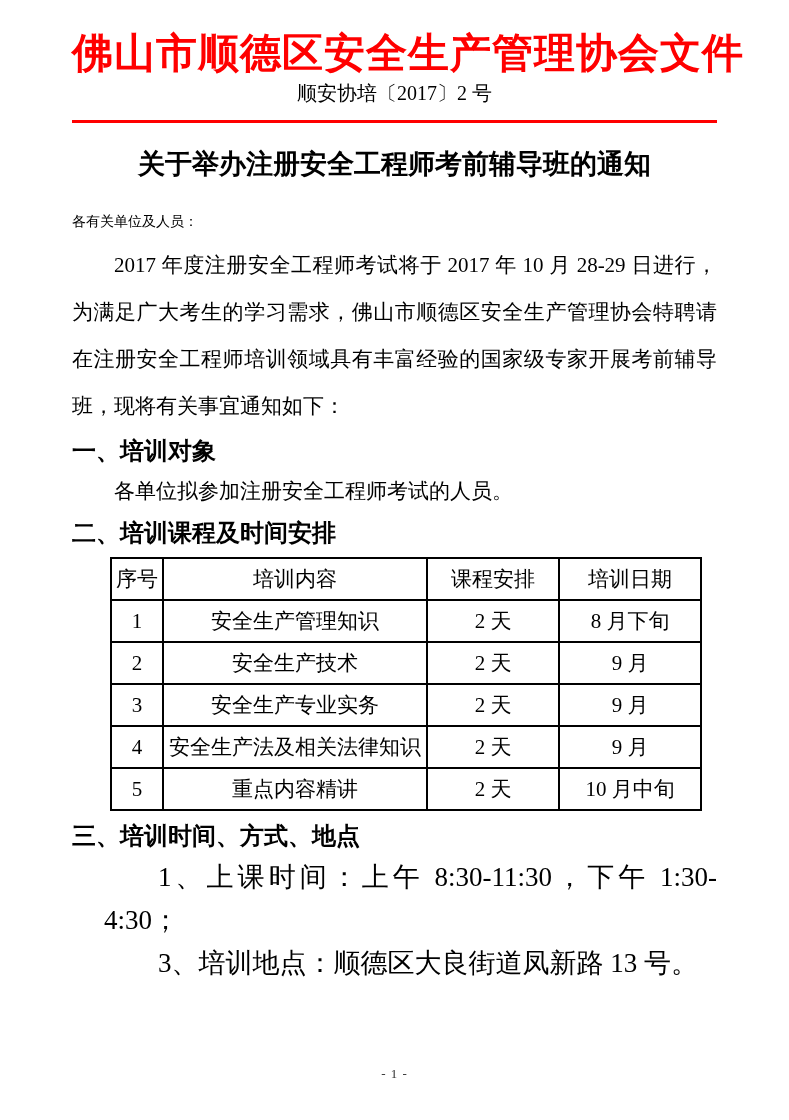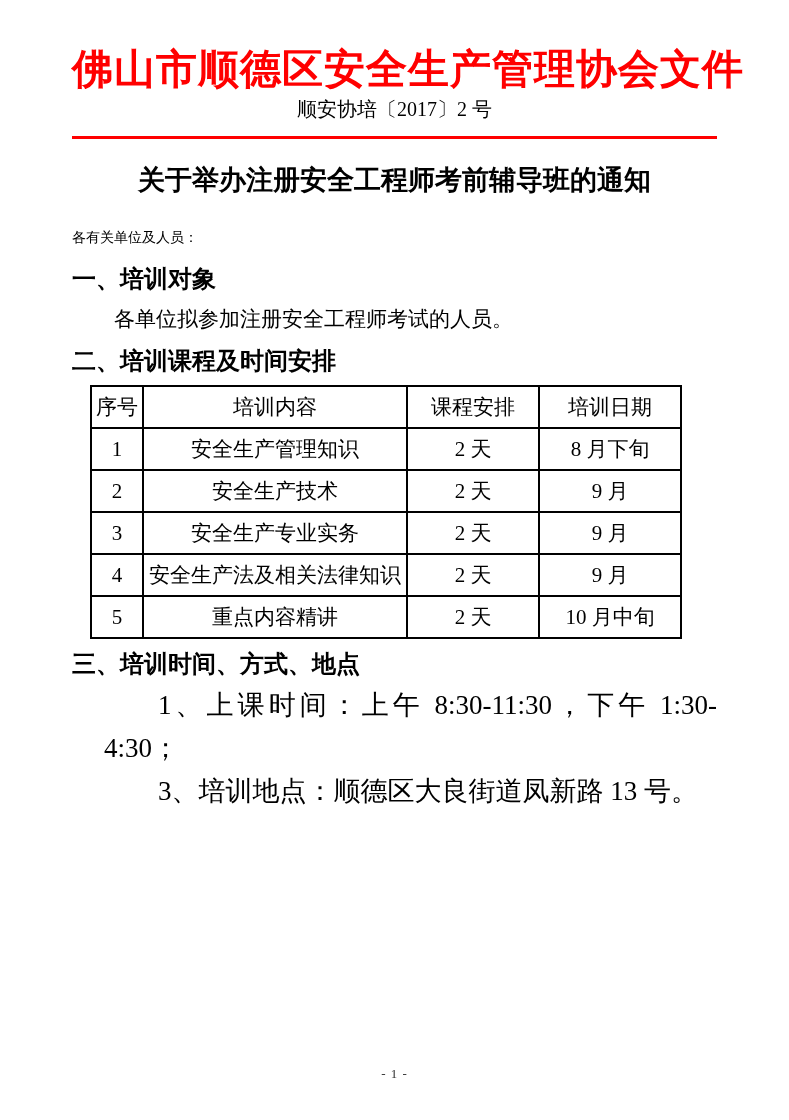--- a/index.html
+++ b/index.html
@@ -9,21 +9,21 @@
   }
   body {
     width: 789px;
     height: 1120px;
     position: relative;
     overflow: hidden;
     color: #000000;
     font-family: "Liberation Serif", "DejaVu Serif", serif;
   }
   .page {
-    padding: 46px 72px 0 72px;
+    padding: 30px 72px 0 72px;
     box-sizing: border-box;
     width: 789px;
     height: 1096px;
     position: relative;
   }
   .header-title {
     color: var(--accent, #ff0000);
     font-size: 41px;
     font-weight: bold;
     text-align: center;
@@ -70,21 +70,21 @@
   }
   .section-body {
     font-size: 21px;
     line-height: 41px;
     text-indent: 2em;
   }
   .schedule-table {
     border-collapse: collapse;
     table-layout: fixed;
     width: 590px;
-    margin: 4px 0 0 18px;
+    margin: 4px 0 0 38px;
   }
   .schedule-table td, .schedule-table th {
     border: 2px solid #000000;
     text-align: center;
     vertical-align: middle;
     font-size: 21px;
     font-weight: normal;
     height: 40px;
     padding: 0 2px;
     overflow: hidden;
@@ -120,20 +120,21 @@
   <div class="header-title">佛山市顺德区安全生产管理协会文件</div>
 
   <div class="doc-number">顺安协培〔2017〕2 号</div>
 
   <div class="red-divider"></div>
 
   <div class="doc-title">关于举办注册安全工程师考前辅导班的通知</div>
 
   <div class="salutation">各有关单位及人员：</div>
 
+  <div class="intro">2017 年度注册安全工程师考试将于 2017 年 10 月 28-29 日进行，为满足广大考生的学习需求，佛山市顺德区安全生产管理协会特聘请在注册安全工程师培训领域具有丰富经验的国家级专家开展考前辅导班，现将有关事宜通知如下：</div>
 
   <div class="section-heading">一、培训对象</div>
 
   <div class="section-body">各单位拟参加注册安全工程师考试的人员。</div>
 
   <div class="section-heading">二、培训课程及时间安排</div>
 
   <table class="schedule-table">
     <colgroup>
       <col class="col-idx">

